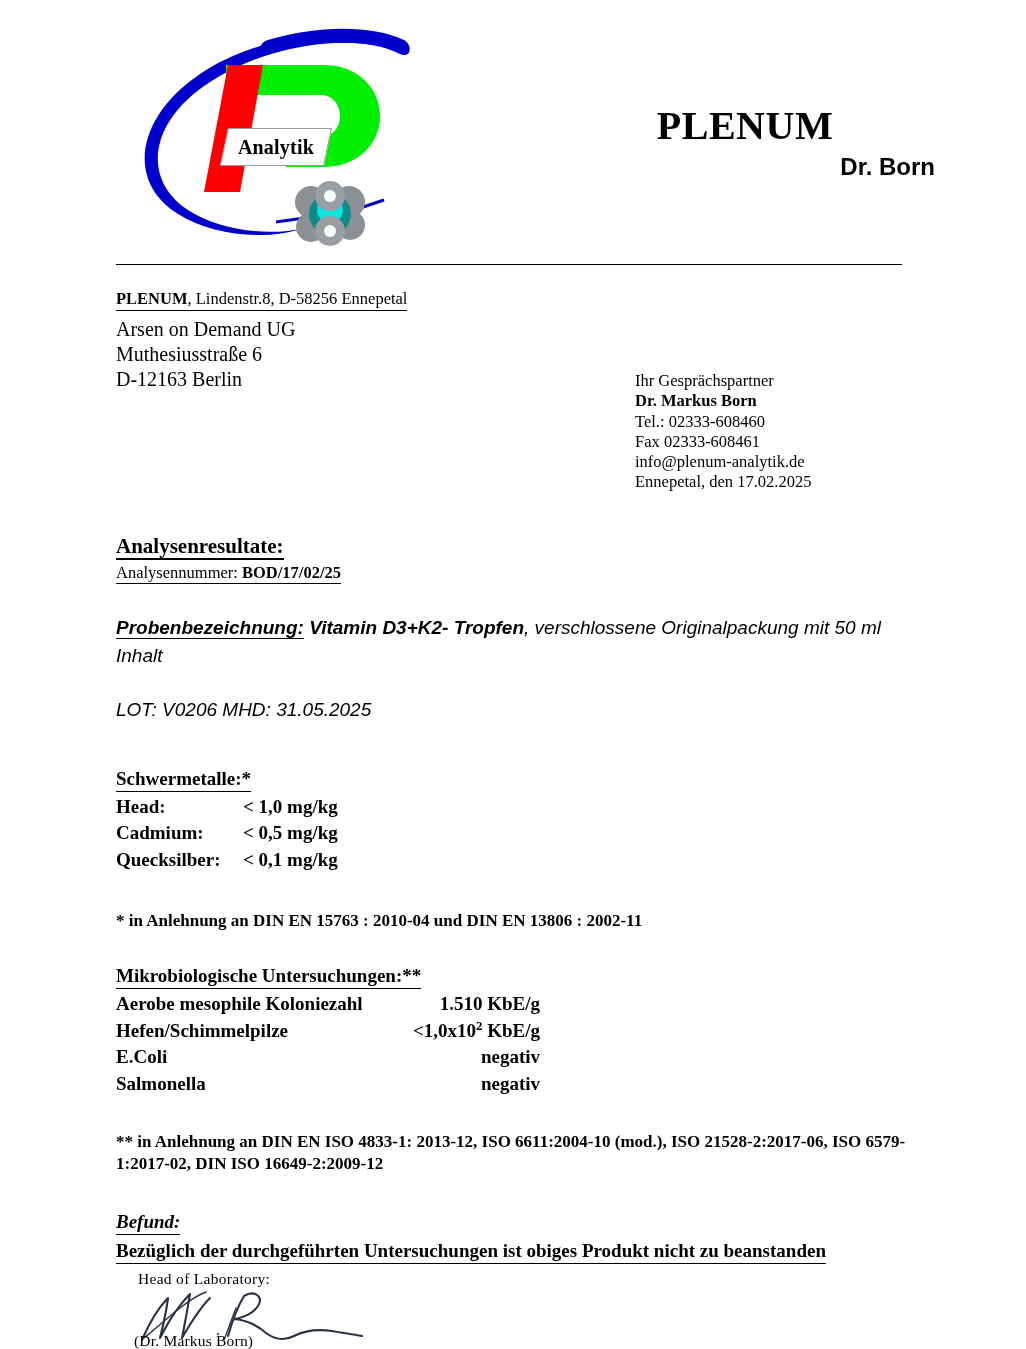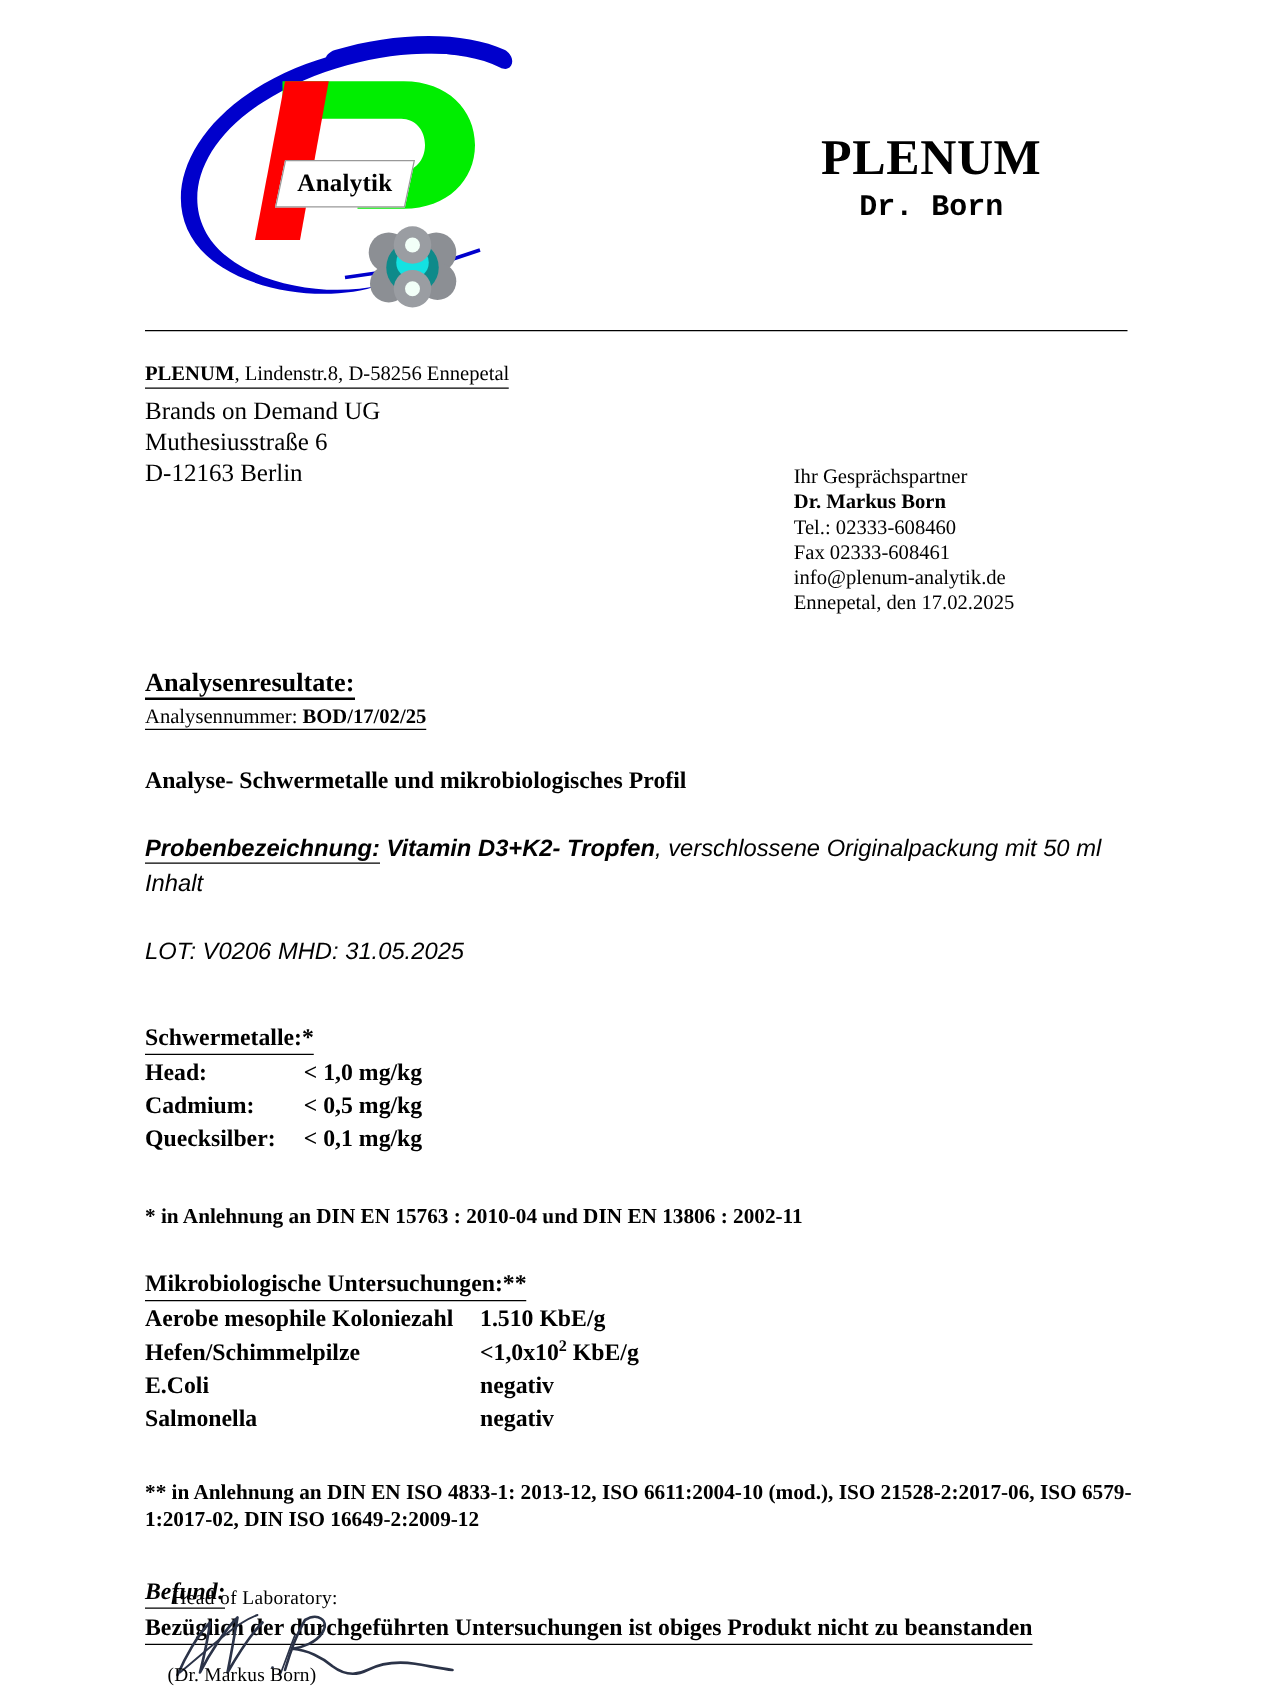--- a/index.html
+++ b/index.html
@@ -60,24 +60,25 @@
     text-align: center;
   }
   #brand-name {
     font-family: "Liberation Serif", serif;
     font-weight: bold;
     font-size: 40px;
     letter-spacing: 0.5px;
     line-height: 1.05;
   }
   #brand-sub {
-    font-family: Liberation Mono, monospace;
+    font-family: Liberation Sans, sans-serif;
     font-weight: bold;
     font-size: 24px;
     margin-top: 6px;
+    text-align: right;
   }
 
   #header-rule {
     position: absolute;
     left: 116px;
     top: 264px;
     width: 786px;
     height: 0;
     border-top: 1.6px solid #000000;
   }
@@ -174,21 +175,21 @@
   }
   table.results td {
     padding: 0 0 2.5px 0;
     line-height: 24px;
     white-space: nowrap;
   }
   table.hm td.k { width: 127px; }
   table.hm td.v { text-align: left; padding-left: 0; }
 
   table.mb td.k { width: 268px; }
-  table.mb td.v { width: 156px; }
+  table.mb td.v { text-align: right; width: 156px; }
   table.mb sup { font-size: 0.68em; vertical-align: super; line-height: 0; }
 
   .footnote {
     font-weight: bold;
     font-size: 17px;
     line-height: 22px;
     margin-top: 30px;
   }
   #footnote-hm { margin-top: 36px; }
   #footnote-mb { margin-top: 33px; width: 790px; }
@@ -281,41 +282,40 @@
   </div>
 
   <div id="header-rule"></div>
 </div>
 
 <div id="sender-line">
   <span class="b">PLENUM</span><span>, Lindenstr.8, D-58256 Ennepetal</span>
 </div>
 
 <div id="recipient">
-  <div>Brands on Demand UG</div>
+  <div>Arsen on Demand UG</div>
   <div>Muthesiusstraße 6</div>
   <div>D-12163 Berlin</div>
 </div>
 
 <div id="contact">
   <div>Ihr Gesprächspartner</div>
   <div class="b">Dr. Markus Born</div>
   <div>Tel.: 02333-608460</div>
   <div>Fax   02333-608461</div>
   <div>info@plenum-analytik.de</div>
   <div>Ennepetal, den 17.02.2025</div>
 </div>
 
 <div id="content">
 
   <div><span class="u-head">Analysenresultate:</span></div>
 
   <div><span id="analysis-number"><span>Analysennummer: </span><span class="b">BOD/17/02/25</span></span></div>
 
-  <div id="analysis-title">Analyse- Schwermetalle und mikrobiologisches Profil</div>
 
   <div id="sample-desc" class="sans-it"><span class="lbl">Probenbezeichnung:</span><span class="prod"> Vitamin D3+K2- Tropfen</span><span>, verschlossene Originalpackung mit 50 ml Inhalt</span></div>
 
   <div id="lot-line" class="sans-it">LOT: V0206    MHD: 31.05.2025</div>
 
   <div id="heavy-metals-block">
     <div><span class="section-head">Schwermetalle:*</span></div>
     <table class="results hm">
       <tbody>
         <tr>

